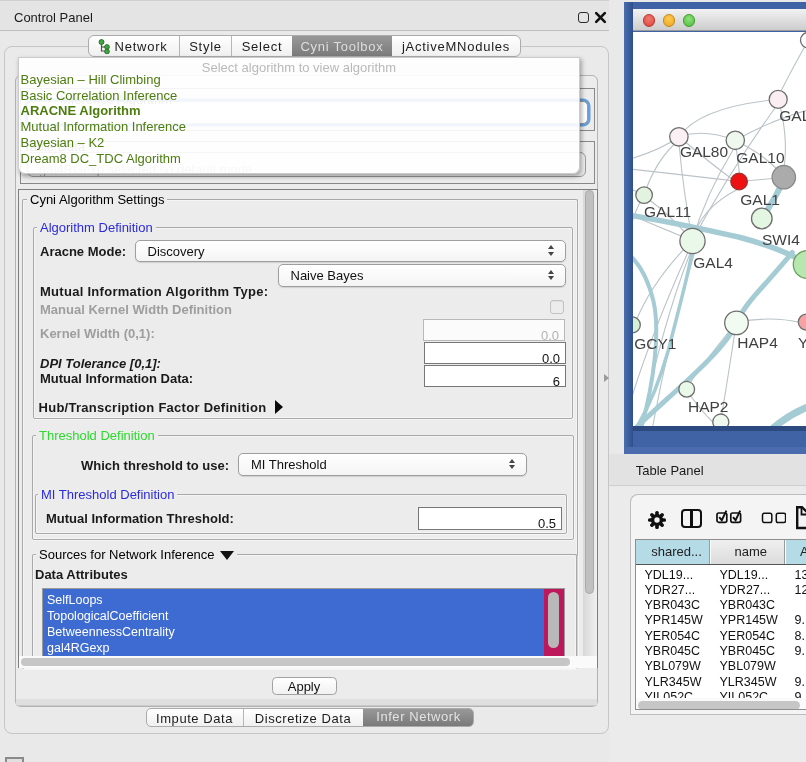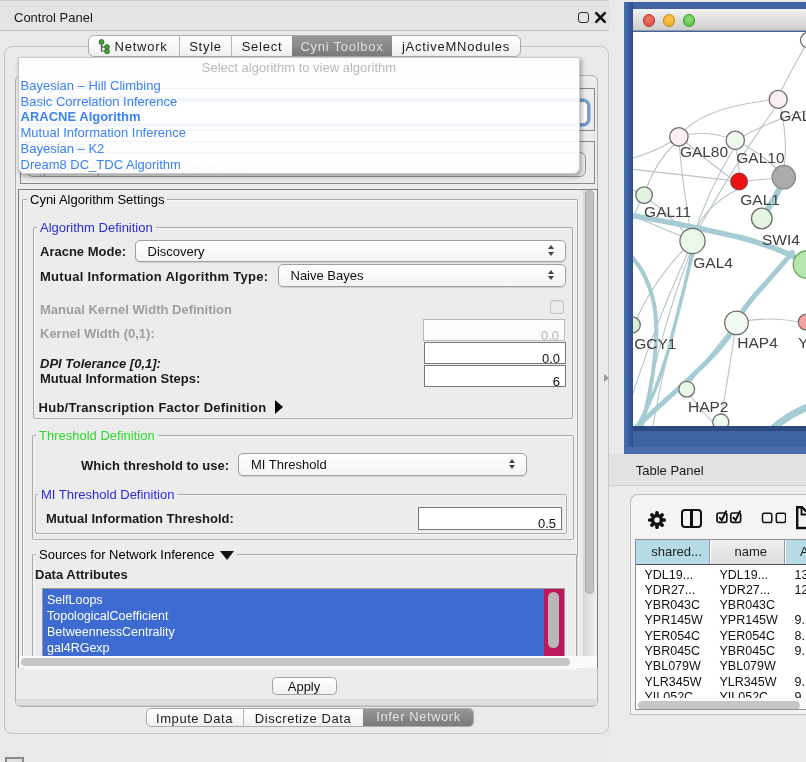--- a/index.html
+++ b/index.html
@@ -60,36 +60,36 @@
 <div class="gtitle" style="left:27px;top:192px;background:#ececec;">Cyni Algorithm Settings</div>
 
 <div class="group" style="left:33px;top:226.5px;width:540px;height:192px;"></div>
 <div class="gtitle abs" style="left:37px;top:220px;color:#2b2bdb;">Algorithm Definition</div>
 
 <div class="abs lbl bold" style="left:40px;top:244px;">Aracne Mode:</div>
 <div class="combo" style="left:134.5px;top:239.5px;width:431px;height:22.5px;">Discovery<span class="carrows">
       <span class="cup"></span>
       <span class="cdn"></span>
     </span></div>
-<div class="abs lbl bold" style="left:40px;top:269px;letter-spacing:0.28px;">Mutual Information Algorithm Type:</div>
+<div class="abs lbl bold" style="left:40px;top:284px;letter-spacing:0.28px;">Mutual Information Algorithm Type:</div>
 <div class="combo" style="left:277.5px;top:264px;width:288px;height:22.5px;">Naive Bayes<span class="carrows">
       <span class="cup"></span>
       <span class="cdn"></span>
     </span></div>
 
 <div class="abs lbl bold gray" style="left:40px;top:302px;">Manual Kernel Width Definition</div>
 <div class="abs" style="left:550px;top:300px;width:14px;height:14px;background:#ececec;border:1px solid #c2c2c2;border-radius:3px;box-shadow:inset 0 1px 1px rgba(0,0,0,0.06);"></div>
 
 <div class="abs lbl bold gray" style="left:40px;top:326px;">Kernel Width (0,1):</div>
 <div class="field" style="left:423px;top:319px;width:142px;height:22px;border-color:#b9b9b9;color:#b3b3b3;background:#fbfbfb;">0.0</div>
 
 <div class="abs lbl bold" style="left:40px;top:356px;font-style:italic;">DPI Tolerance [0,1]:</div>
 <div class="field" style="left:424px;top:341.5px;width:142px;height:22px;">0.0</div>
 
-<div class="abs lbl bold" style="left:40px;top:371px;">Mutual Information Steps:</div>
+<div class="abs lbl bold" style="left:40px;top:371px;">Mutual Information Data:</div>
 <div class="field" style="left:424px;top:365px;width:142px;height:22px;">6</div>
 
 <div class="abs lbl bold" style="left:38.5px;top:400px;letter-spacing:0.28px;">Hub/Transcription Factor Definition</div>
 <div class="abs" style="left:274.5px;top:399.5px;width:0;height:0;border-top:7.2px solid transparent;border-bottom:7.2px solid transparent;border-left:8.5px solid #0a0a0a;"></div>
 
 <div class="group" style="left:32px;top:435px;width:541.5px;height:105px;"></div>
 <div class="gtitle abs" style="left:36px;top:428px;color:#2dd92d;">Threshold Definition</div>
 
 <div class="abs lbl bold" style="left:81px;top:458px;">Which threshold to use:</div>
 <div class="combo" style="left:238px;top:453px;width:289px;height:22.5px;">MI Threshold<span class="carrows">
@@ -122,21 +122,21 @@
 
 <div class="abs" style="left:145.5px;top:708px;width:328px;height:19px;border:1px solid #ababab;border-radius:5px;background:linear-gradient(#ffffff,#f0f0f0);overflow:hidden;white-space:nowrap;">
   <div class="tabseg" style="width:97px;border-right:1px solid #b6b6b6;padding-top:1.5px;letter-spacing:0.55px;">Impute Data</div><div class="tabseg" style="width:119px;padding-top:1.5px;letter-spacing:0.55px;">Discretize Data</div><div class="tabseg" style="width:112px;background:linear-gradient(#989898,#7a7a7a);color:#e3e3e3;padding-top:0;letter-spacing:0.55px;">Infer Network</div>
 </div>
 
 <div class="abs" style="left:60px;top:92px;font-size:13px;color:#555;">Inference Algorithm</div>
 <div class="abs" style="left:23px;top:139px;font-size:13px;color:#444;">Table Data</div>
 
 <div class="abs" style="left:18px;top:57px;width:562px;height:116.5px;background:rgba(255,255,255,0.91);border:1px solid rgba(190,190,190,0.8);border-radius:0 0 7px 7px;box-shadow:1.5px 2.5px 4px rgba(0,0,0,0.3);z-index:5;">
   <div style="position:absolute;top:1.5px;left:0;width:100%;text-align:center;font-size:13px;color:#b9b9b9;">Select algorithm to view algorithm</div>
-  <div style="position:absolute;top:20px;left:1.5px;font-size:13px;color:#3b82f6;line-height:15.7px;">Bayesian – Hill Climbing<br>Basic Correlation Inference<br><b>ARACNE Algorithm</b><br>Mutual Information Inference<br>Bayesian – K2<br>Dream8 DC_TDC Algorithm</div>
+  <div style="position:absolute;top:14px;left:1.5px;font-size:13px;color:#4d7c0f;line-height:15.7px;">Bayesian – Hill Climbing<br>Basic Correlation Inference<br><b>ARACNE Algorithm</b><br>Mutual Information Inference<br>Bayesian – K2<br>Dream8 DC_TDC Algorithm</div>
 </div>
 
 <div class="abs" style="left:623.5px;top:2.3px;width:182.5px;height:451.2px;background:#3f63a5;"></div>
 <div class="abs" style="left:623.5px;top:2.3px;width:9.2px;height:451.2px;background:linear-gradient(90deg,#4a6fae,#2e4f8c);"></div>
 <div class="abs" style="left:632.7px;top:425.5px;width:173.3px;height:5px;background:#2c4a7f;"></div>
 <div class="abs" style="left:623.5px;top:447px;width:182.5px;height:6.5px;background:#4a6cae;"></div>
 
 <div class="abs" style="left:632.7px;top:8.8px;width:173.3px;height:22.7px;background:linear-gradient(#f2f2f2,#cdcdcd);border-bottom:1px solid #9a9a9a;"></div>
 <div class="abs" style="left:642.5px;top:14px;width:12.6px;height:12.6px;border-radius:50%;background:radial-gradient(circle at 50% 35%,#f07a70,#dd4338);border:0.5px solid #b93a30;"></div>
 <div class="abs" style="left:662.5px;top:14px;width:12.6px;height:12.6px;border-radius:50%;background:radial-gradient(circle at 50% 35%,#fccb52,#eda320);border:0.5px solid #c8891a;"></div>

